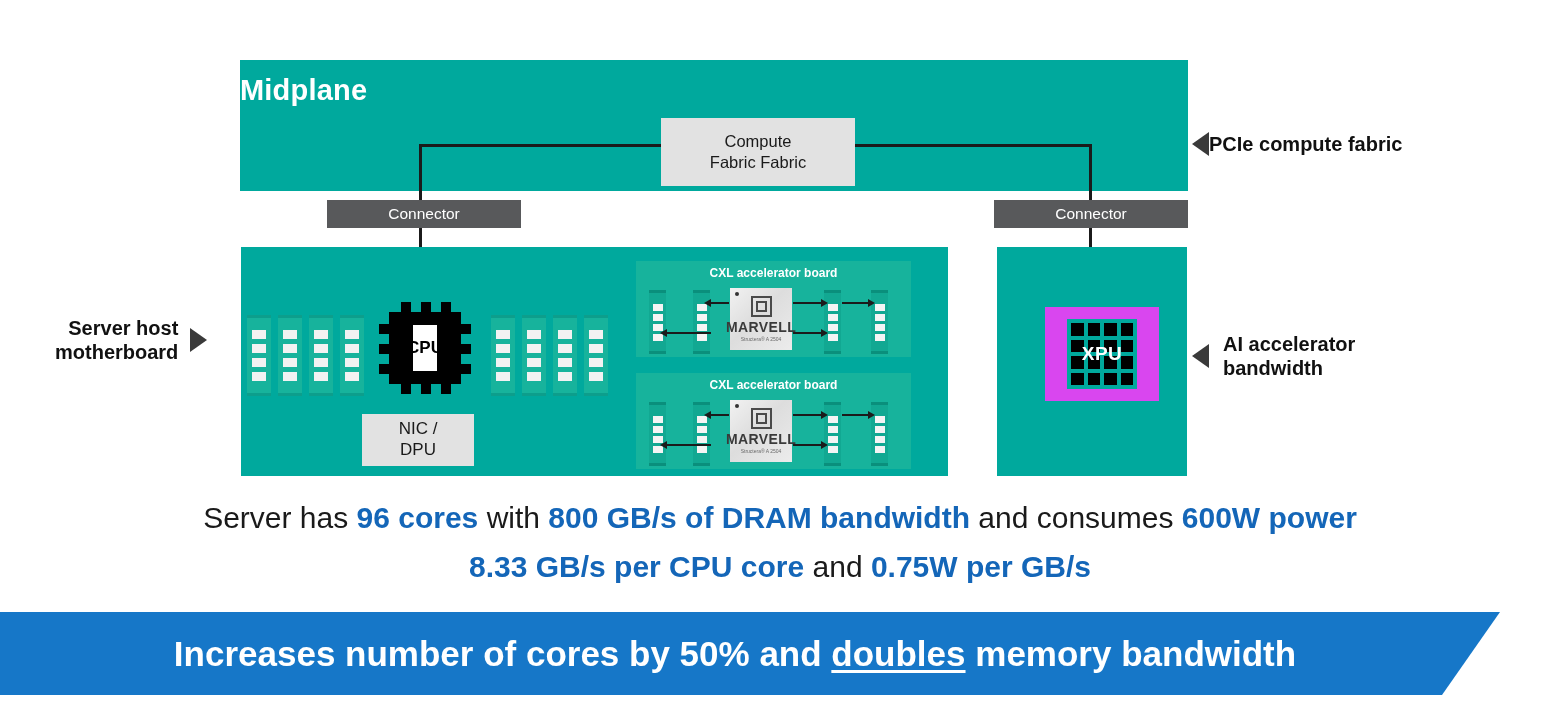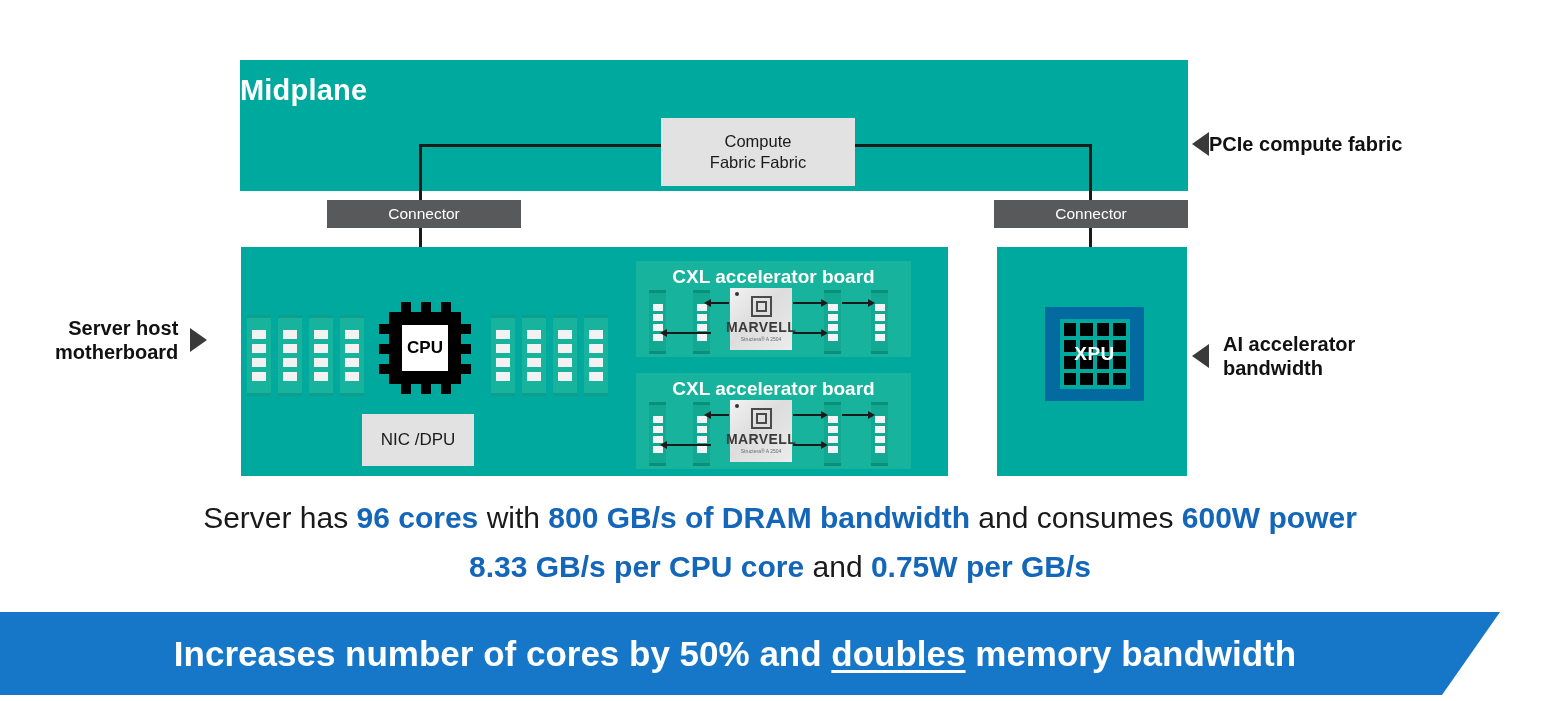--- a/index.html
+++ b/index.html
@@ -131,21 +131,21 @@
     left: 10px;
     top: 10px;
     right: 10px;
     bottom: 10px;
     background: #000000;
     display: flex;
     align-items: center;
     justify-content: center;
   }
   .chip-core {
-    width: 46px;
+    width: 24px;
     height: 46px;
     background: #ffffff;
     display: flex;
     align-items: center;
     justify-content: center;
     font-size: 17px;
     font-weight: bold;
     color: #000;
   }
   .pin {
@@ -157,21 +157,21 @@
 
   
   #nic-dpu {
     position: absolute;
     left: 362px;
     top: 414px;
     width: 112px;
     height: 52px;
     background: #E2E2E2;
     display: flex;
-    flex-direction: row;
+    flex-direction: column;
     align-items: center;
     justify-content: center;
     line-height: 1.22;
     font-size: 17px;
     color: #1a1a1a;
   }
 
   
   .cxl-board {
     position: absolute;
@@ -182,21 +182,21 @@
   }
   #cxl-board-0 { top: 261px; }
   #cxl-board-1 { top: 373px; }
   .cxl-title {
     position: absolute;
     top: 5px;
     left: 0;
     width: 100%;
     text-align: center;
     color: #ffffff;
-    font-size: 19px;
+    font-size: 12px;
     font-weight: bold;
   }
   .cxl-inner {
     position: absolute;
     top: 27px;
     left: 9px;
     right: 9px;
     height: 62px;
   }
   .cxl-dimm {
@@ -283,23 +283,23 @@
     border-bottom: 4px solid transparent;
   }
   .cxl-arrow.right::after { right: -7px; border-left: 7px solid #1b1b1b; }
   .cxl-arrow.left::after  { left: -7px;  border-right: 7px solid #1b1b1b; }
 
   
   #xpu {
     position: absolute;
     left: 1045px;
     top: 307px;
-    width: 99px;
+    width: 114px;
     height: 94px;
-    background: #0369a1;
+    background: #d946ef;
     display: flex;
     align-items: center;
     justify-content: center;
   }
   #xpu-grid {
     width: 62px;
     height: 62px;
     display: grid;
     grid-template-columns: repeat(4, 1fr);
     grid-template-rows: repeat(4, 1fr);

